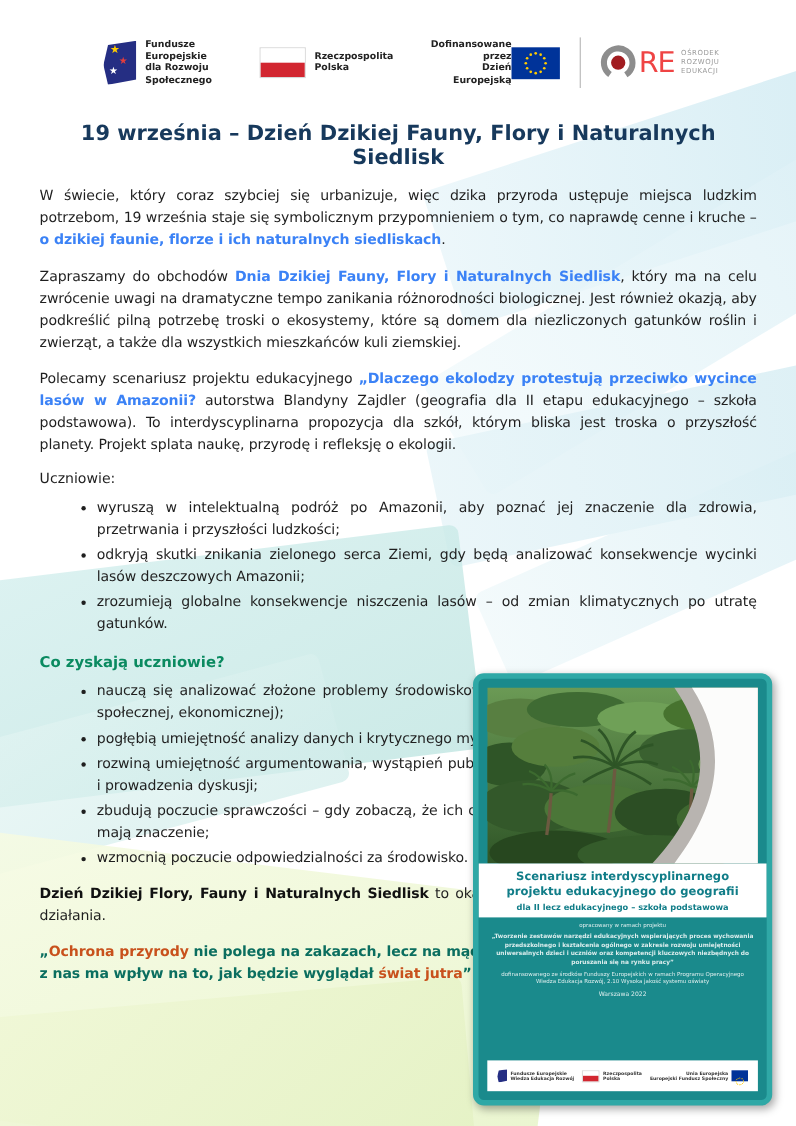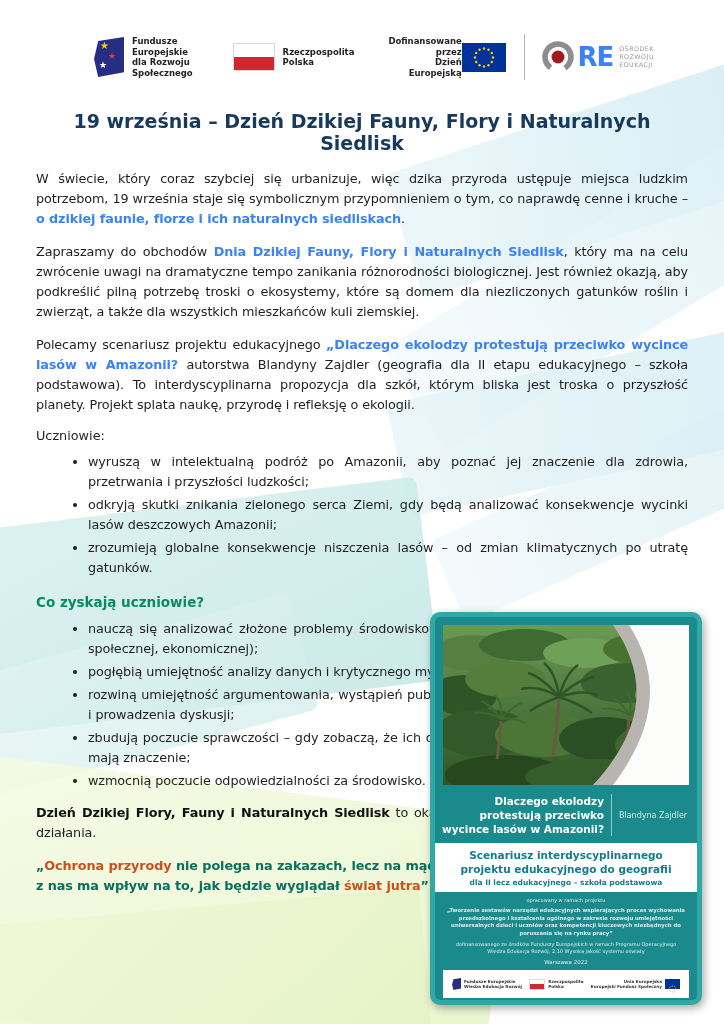--- a/index.html
+++ b/index.html
@@ -36,21 +36,21 @@
   .pl-logo{display:flex;align-items:center;margin-left:28px;}
   .pl-flag{width:40px;height:26px;border:1px solid #d8d8d8;margin-right:8px;flex:none;}
   .pl-flag .w{height:13px;background:#fff;}
   .pl-flag .r{height:13px;background:#d22630;}
   .eu-logo{display:flex;align-items:center;margin-left:34px;}
   .eu-logo .logo-text{text-align:right;margin-right:0;}
   .eu-flag{width:44px;height:29px;background:#003399;position:relative;flex:none;}
   .hdr-divider{width:1px;height:46px;background:#b5b5b5;margin-left:18px;}
   .ore-logo{display:flex;align-items:center;margin-left:16px;}
   .ore-name{font-size:6.3px;line-height:8px;color:#9a9a9a;text-transform:uppercase;letter-spacing:.5px;margin-left:6px;}
-  .ore-re{font-size:26px;font-weight:bold;color:#3b82f6;letter-spacing:-1px;margin-left:1px;}
+  .ore-re{font-size:26px;font-weight:normal;color:#ef4444;letter-spacing:-1px;margin-left:1px;}
 
   
   .content{position:relative;z-index:2;padding:0 36px;}
   .page-title{font-size:19px;font-weight:bold;color:#17395c;text-align:center;margin:30px 0 15px;}
   p.body, li.body{font-size:12.8px;line-height:20px;text-align:justify;letter-spacing:-.1px;}
   p.body{margin:0 0 13px;}
   .hl{color:#3b82f6;font-weight:bold;}
   .sec-head{font-size:13.5px;font-weight:bold;color:#0a8a60;margin:16px 0 9px;}
   .intro-line{font-size:12.8px;margin:0 0 9px;}
   ul.blist{margin:0 0 12px;padding-left:52px;}
@@ -243,25 +243,20 @@
             <path d="M186,90 Q172,82 160,84"></path>
               <path d="M186,90 Q178,76 168,72"></path>
             <path d="M186,90 Q190,74 184,66"></path>
               <path d="M186,90 Q198,78 208,76"></path>
             <path d="M186,90 Q200,90 210,96"></path>
           </g>
           <path d="M170,0 C206,52 202,104 150,160 L246,160 L246,0 Z" fill="#b8b4b0"></path>
           <path d="M186,0 C218,50 214,102 170,160 L246,160 L246,0 Z" fill="#fcfcfb"></path>
         </svg>
       </div>
-      <div class="cover-titleblock">
-        <div class="cover-title">Dlaczego ekolodzy protestują przeciwko wycince lasów w Amazonii?</div>
-        <div class="cover-vline"></div>
-        <div class="cover-author">Blandyna Zajdler</div>
-      </div>
       <div class="cover-whiteband">
         <div class="cover-sub1">Scenariusz interdyscyplinarnego</div>
         <div class="cover-sub1">projektu edukacyjnego do geografii</div>
         <div class="cover-sub2">dla II lecz edukacyjnego – szkoła podstawowa</div>
       </div>
       <div class="cover-small">
         <div class="cs1">opracowany w ramach projektu</div>
         <div class="cs2">„Tworzenie zestawów narzędzi edukacyjnych wspierających proces wychowania przedszkolnego i kształcenia ogólnego w zakresie rozwoju umiejętności uniwersalnych dzieci i uczniów oraz kompetencji kluczowych niezbędnych do poruszania się na rynku pracy”</div>
         <div class="cs3">dofinansowanego ze środków Funduszy Europejskich w ramach Programu Operacyjnego Wiedza Edukacja Rozwój, 2.10 Wysoka jakość systemu oświaty</div>
         <div class="cs4">Warszawa 2022</div>

